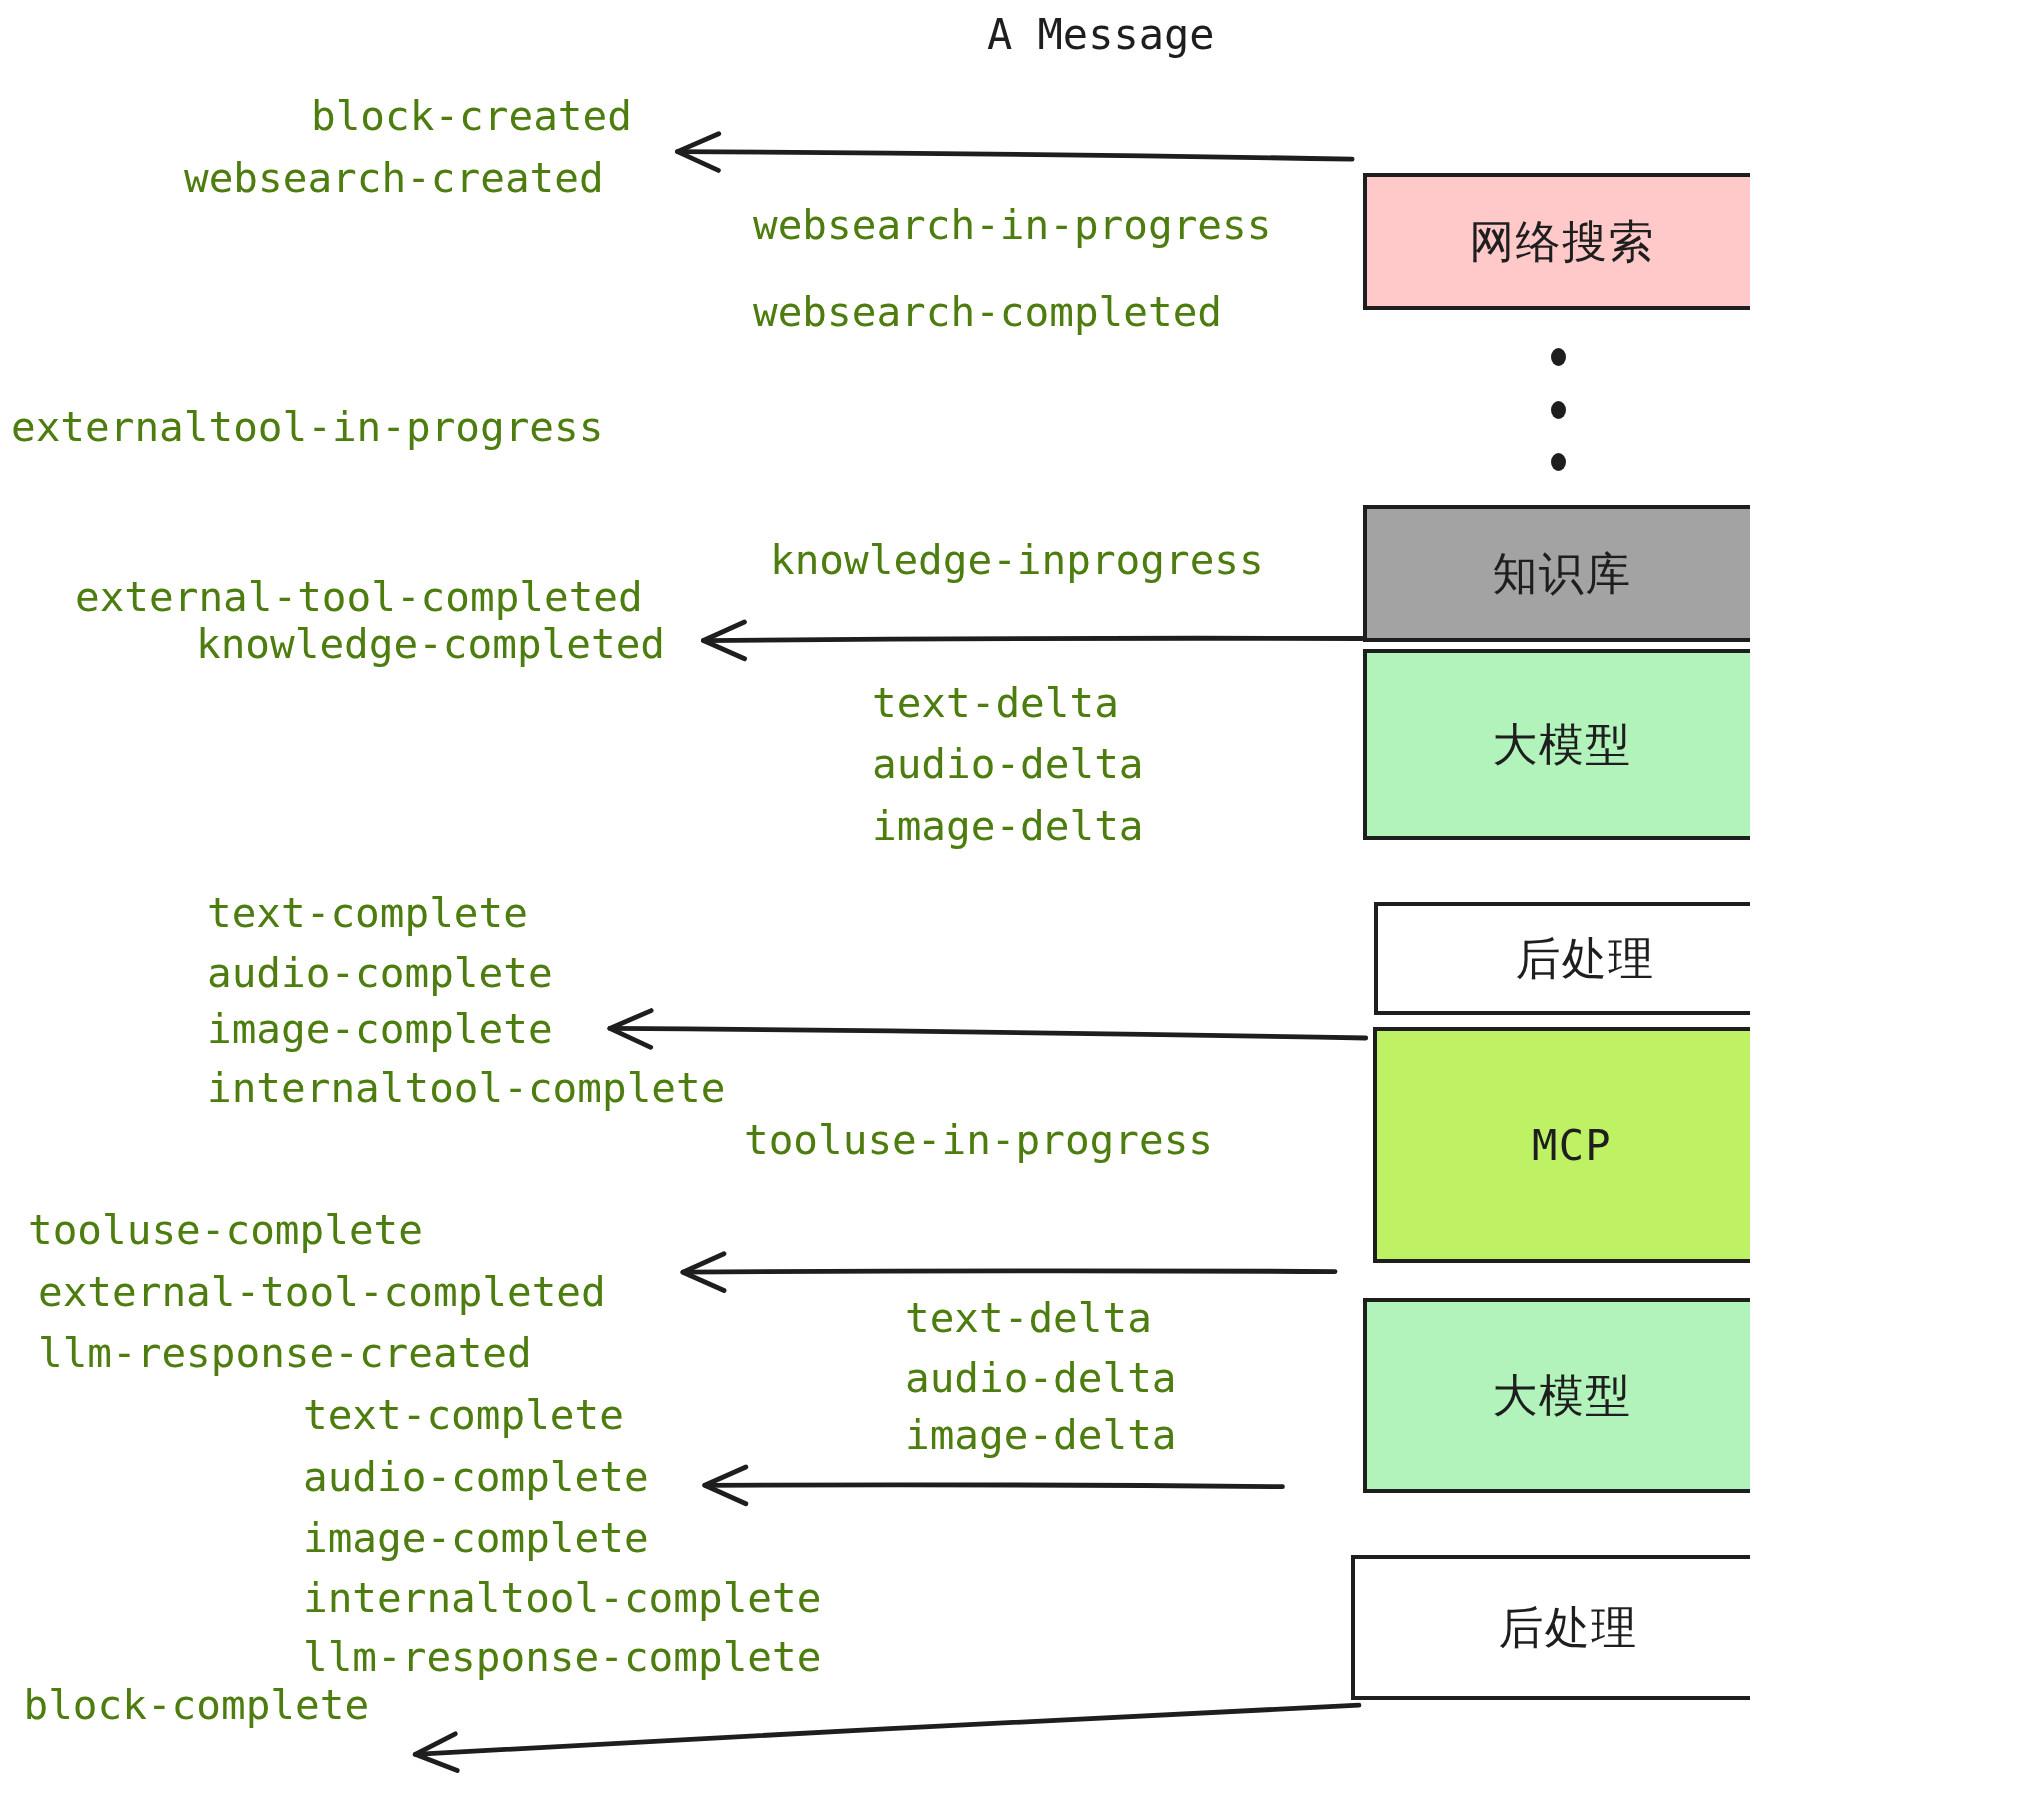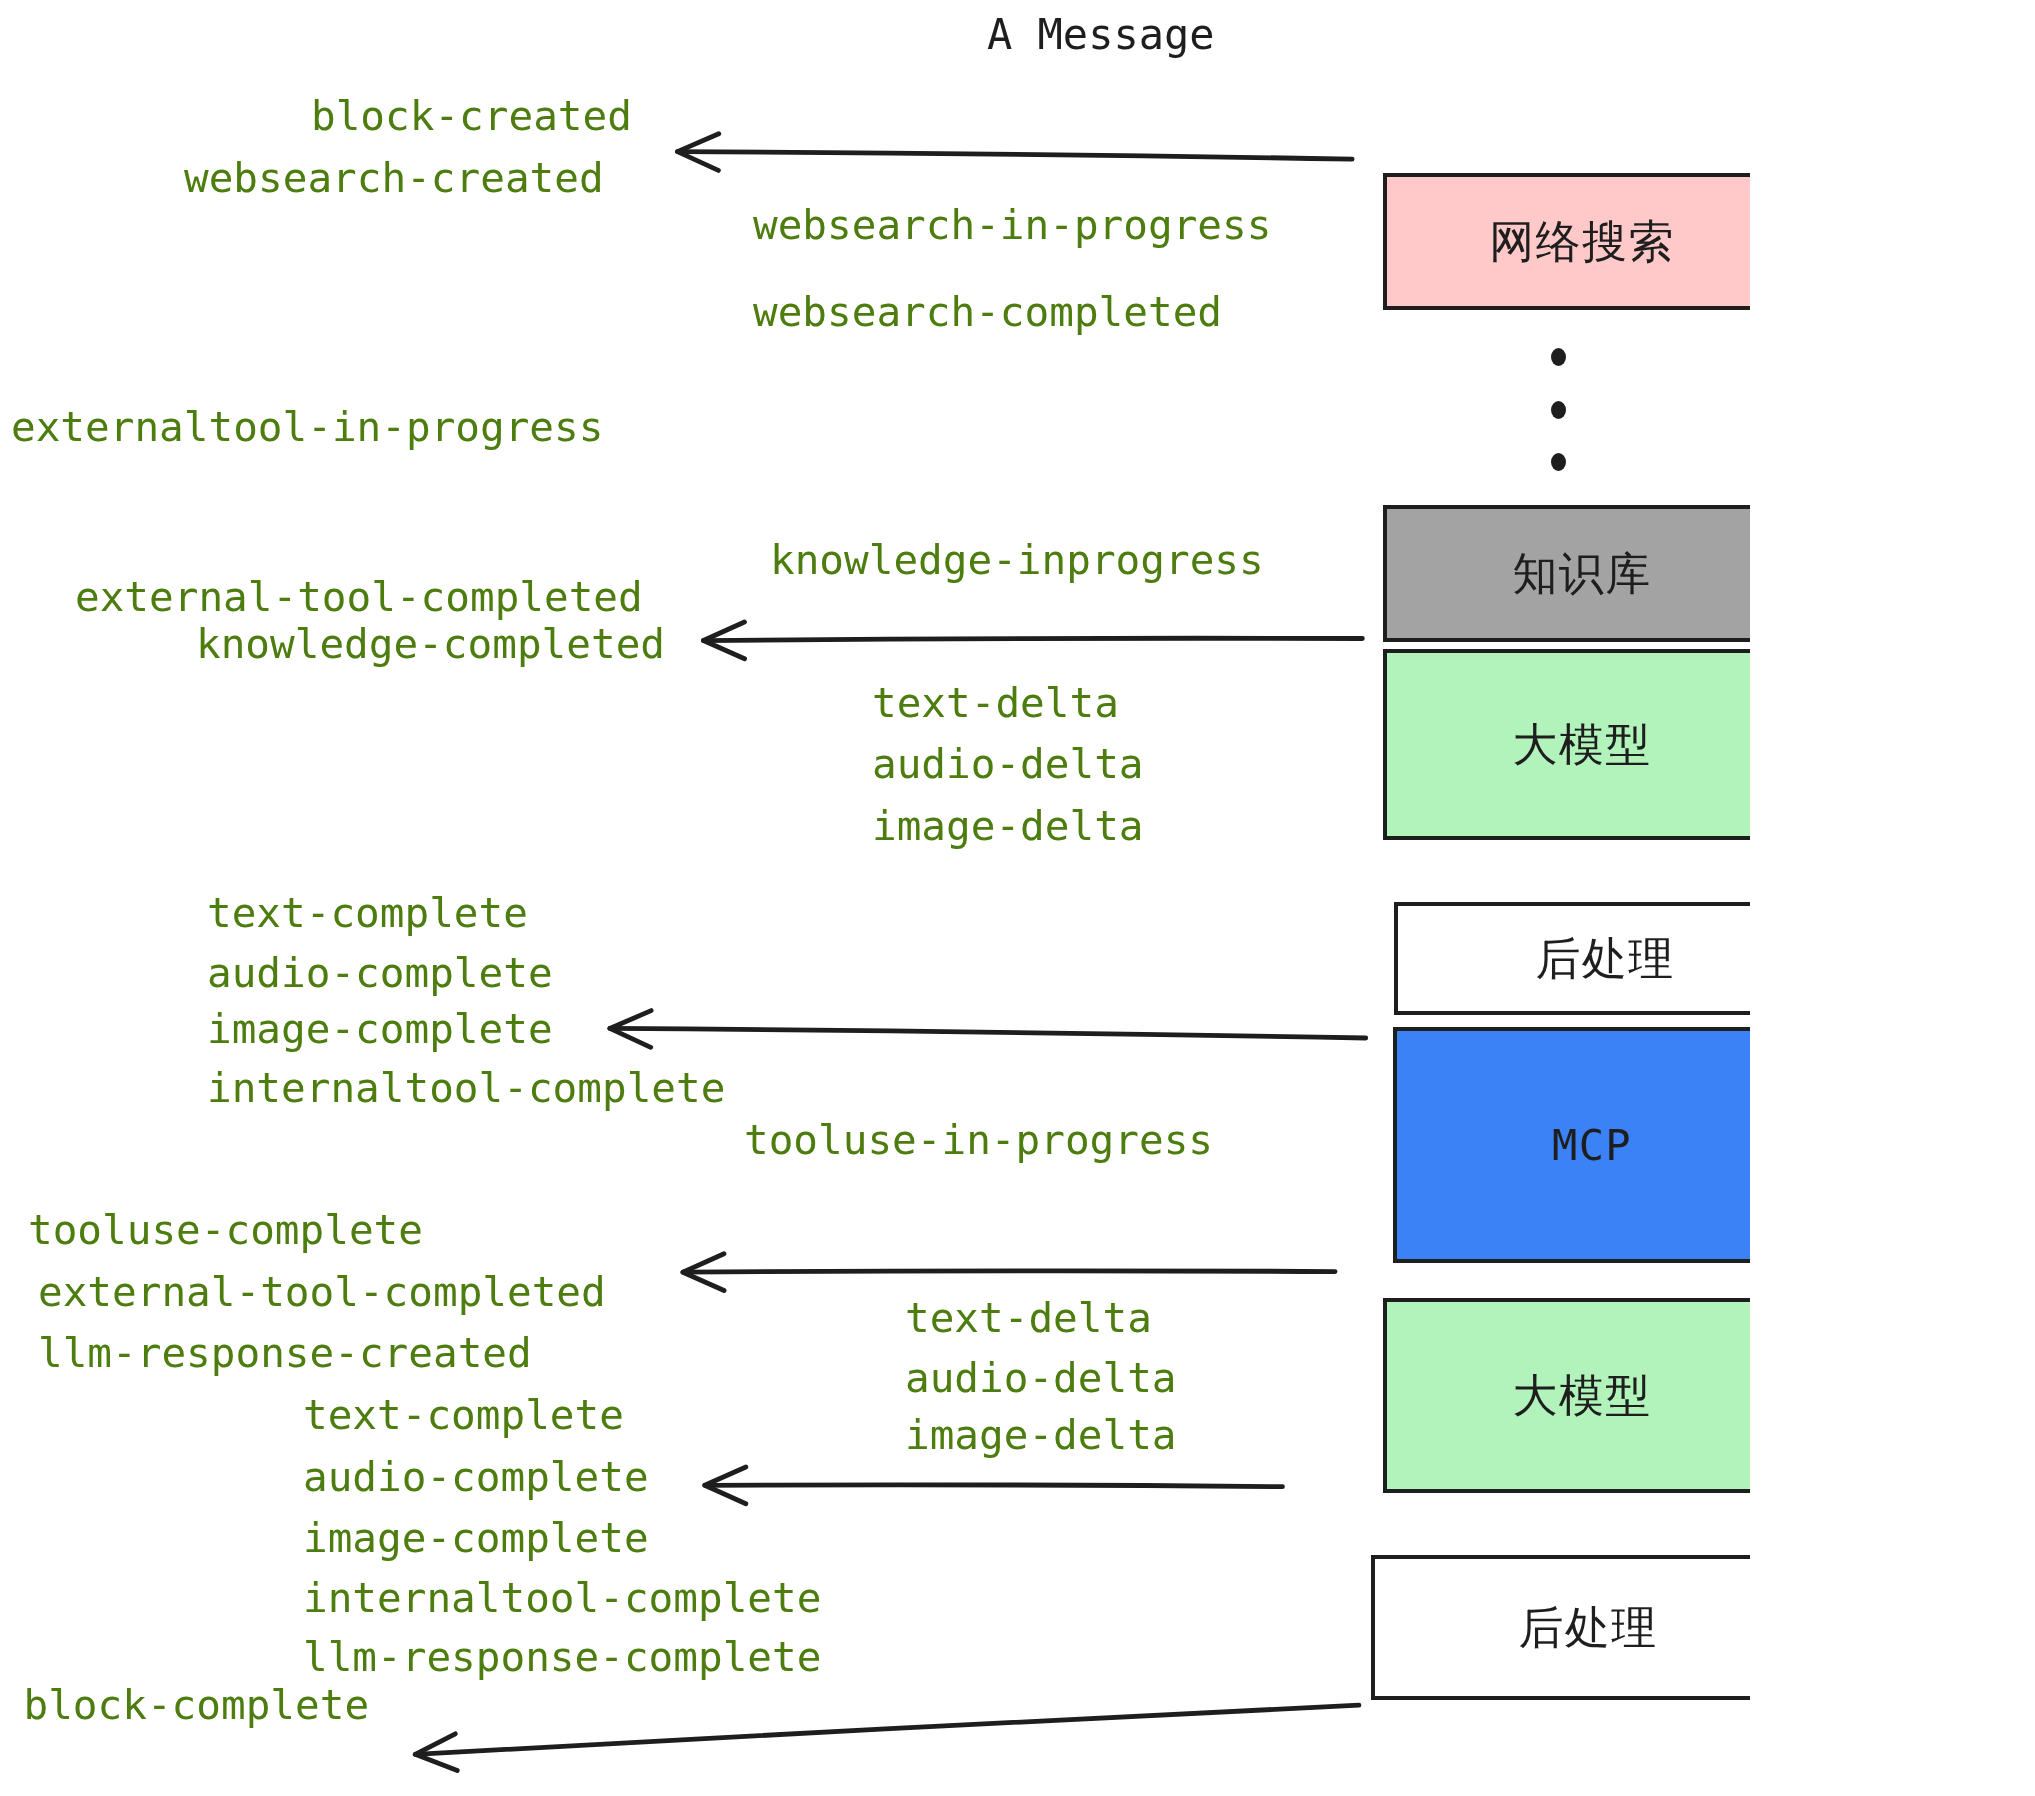--- a/index.html
+++ b/index.html
@@ -35,21 +35,20 @@
     position: absolute;
     box-sizing: border-box;
     border: 4.8px solid #1e1e1e;
     display: flex;
     align-items: center;
     justify-content: center;
     color: #1e1e1e;
     font-family: "DejaVu Sans", "Liberation Sans", sans-serif;
     font-size: 45px;
     letter-spacing: 1.4px;
-    margin-left: 20px;
   }
   .box.mono {
     font-family: "DejaVu Sans Mono", "Liberation Mono", monospace;
     font-size: 42px;
   }
   .sidelbl {
     position: absolute;
     color: #ef4444;
     font-family: "DejaVu Sans", "Liberation Sans", sans-serif;
     font-size: 42px;
@@ -123,21 +122,21 @@
           <path d="M 2625 1764 L 2647 1812 L 2669 1764"></path>
         </g>
       </g>
   </svg>
 
   <div id="boxes-container">
       <div class="box" style="left: 1363px; top: 173px; width: 398px; height: 137px; background: rgb(255, 201, 201);">网络搜索</div>
       <div class="box" style="left: 1363px; top: 505px; width: 398px; height: 137px; background: #a3a3a3;">知识库</div>
       <div class="box" style="left: 1363px; top: 649px; width: 398px; height: 191px; background: rgb(178, 242, 187);">大模型</div>
       <div class="box" style="left: 1374px; top: 902px; width: 422px; height: 113px; background: rgb(255, 255, 255);">后处理</div>
-      <div class="box mono" style="left: 1373px; top: 1027px; width: 398px; height: 236px; background: #3b82f6;">MCP</div>
+      <div class="box mono" style="left: 1373px; top: 1027px; width: 398px; height: 236px; background: #bef264;">MCP</div>
       <div class="box" style="left: 1363px; top: 1298px; width: 398px; height: 195px; background: rgb(178, 242, 187);">大模型</div>
       <div class="box" style="left: 1351px; top: 1555px; width: 434px; height: 145px; background: rgb(255, 255, 255);">后处理</div>
     </div>
 
   <div class="dots" style="left:1550px; top:348px; width:16.4px; height:123px;">
     <span class="dot"></span>
     <span class="dot"></span>
     <span class="dot"></span>
   </div>
 

